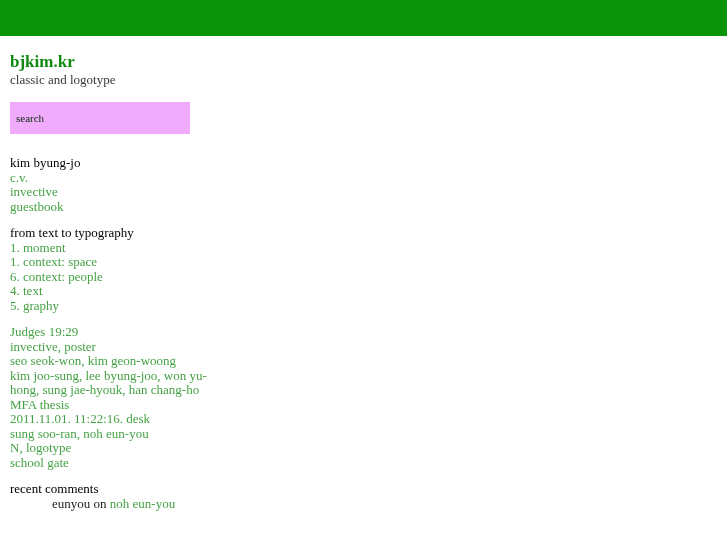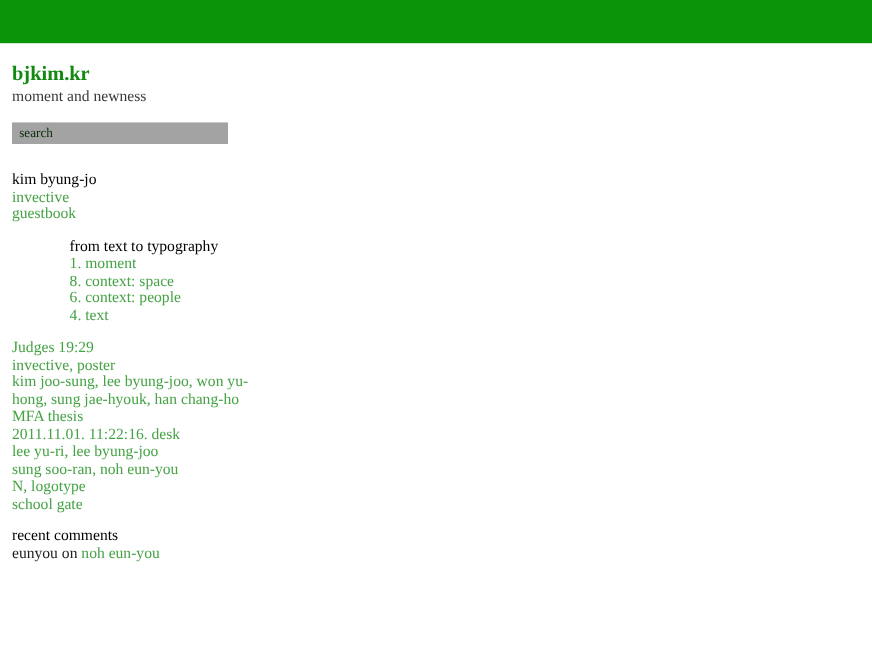--- a/index.html
+++ b/index.html
@@ -41,22 +41,22 @@
     margin: 0;
     padding-top: 2px;
   }
 
   #search-wrap {
     padding-top: 14px;
   }
 
   #search-input {
     width: 180px;
-    height: 18px;
-    background: #a3a3a3;
+    height: 32px;
+    background: #f0abfc;
     border: none;
     outline: none;
     color: #0b2b0b;
     font-family: "Liberation Serif", "DejaVu Serif", serif;
     font-size: 11px;
     padding: 0 0 0 6px;
     box-sizing: border-box;
     display: block;
   }
   #search-input::placeholder {
@@ -83,101 +83,108 @@
     text-decoration: none;
     display: block;
     width: 215px;
   }
 
   .comment-line {
     font-size: 13px;
     line-height: 14.5px;
     color: #1c1c1c;
     width: 215px;
+    margin-left: 42px;
   }
 
   .comment-line a {
     color: #45a245;
     text-decoration: none;
   }
 
   #nav-list, #series-list, #posts-list, #comments-list {
     list-style: none;
     margin: 0;
     padding: 0;
   }
 
   #nav-section { padding-top: 22px; }
-  #series-section { padding-top: 12px; margin-left: 48px; }
+  #series-section { padding-top: 12px; }
   #posts-section { padding-top: 12px; }
   #comments-section { padding-top: 12px; }
 </style>
 </head>
 <body>
 
 <div id="topbar"></div>
 
 <div id="page">
 
   <div id="site-title">bjkim.kr</div>
-  <div id="site-tagline">moment and newness</div>
+  <div id="site-tagline">classic and logotype</div>
 
   <div id="search-wrap">
     <input id="search-input" type="text" placeholder="search" style="">
   </div>
 
   <div id="nav-section" class="block">
     <div class="heading">kim byung-jo</div>
     <ul id="nav-list">
       <li>
+          <a class="link-line" href="#">c.v.</a>
+        </li>
+      <li>
           <a class="link-line" href="#">invective</a>
         </li>
       <li>
           <a class="link-line" href="#">guestbook</a>
         </li>
     </ul>
   </div>
 
   <div id="series-section" class="block">
     <div class="heading">from text to typography</div>
     <ul id="series-list">
       <li>
           <a class="link-line" href="#">1. moment</a>
         </li>
       <li>
-          <a class="link-line" href="#">8. context: space</a>
+          <a class="link-line" href="#">1. context: space</a>
         </li>
       <li>
           <a class="link-line" href="#">6. context: people</a>
         </li>
       <li>
           <a class="link-line" href="#">4. text</a>
+        </li>
+      <li>
+          <a class="link-line" href="#">5. graphy</a>
         </li>
     </ul>
   </div>
 
   <div id="posts-section" class="block">
     <ul id="posts-list">
       <li>
           <a class="link-line" href="#">Judges 19:29</a>
         </li>
       <li>
           <a class="link-line" href="#">invective, poster</a>
         </li>
       <li>
+          <a class="link-line" href="#">seo seok-won, kim geon-woong</a>
+        </li>
+      <li>
           <a class="link-line" href="#">kim joo-sung, lee byung-joo, won yu-hong, sung jae-hyouk, han chang-ho</a>
         </li>
       <li>
           <a class="link-line" href="#">MFA thesis</a>
         </li>
       <li>
           <a class="link-line" href="#">2011.11.01. 11:22:16. desk</a>
-        </li>
-      <li>
-          <a class="link-line" href="#">lee yu-ri, lee byung-joo</a>
         </li>
       <li>
           <a class="link-line" href="#">sung soo-ran, noh eun-you</a>
         </li>
       <li>
           <a class="link-line" href="#">N, logotype</a>
         </li>
       <li>
           <a class="link-line" href="#">school gate</a>
         </li>

